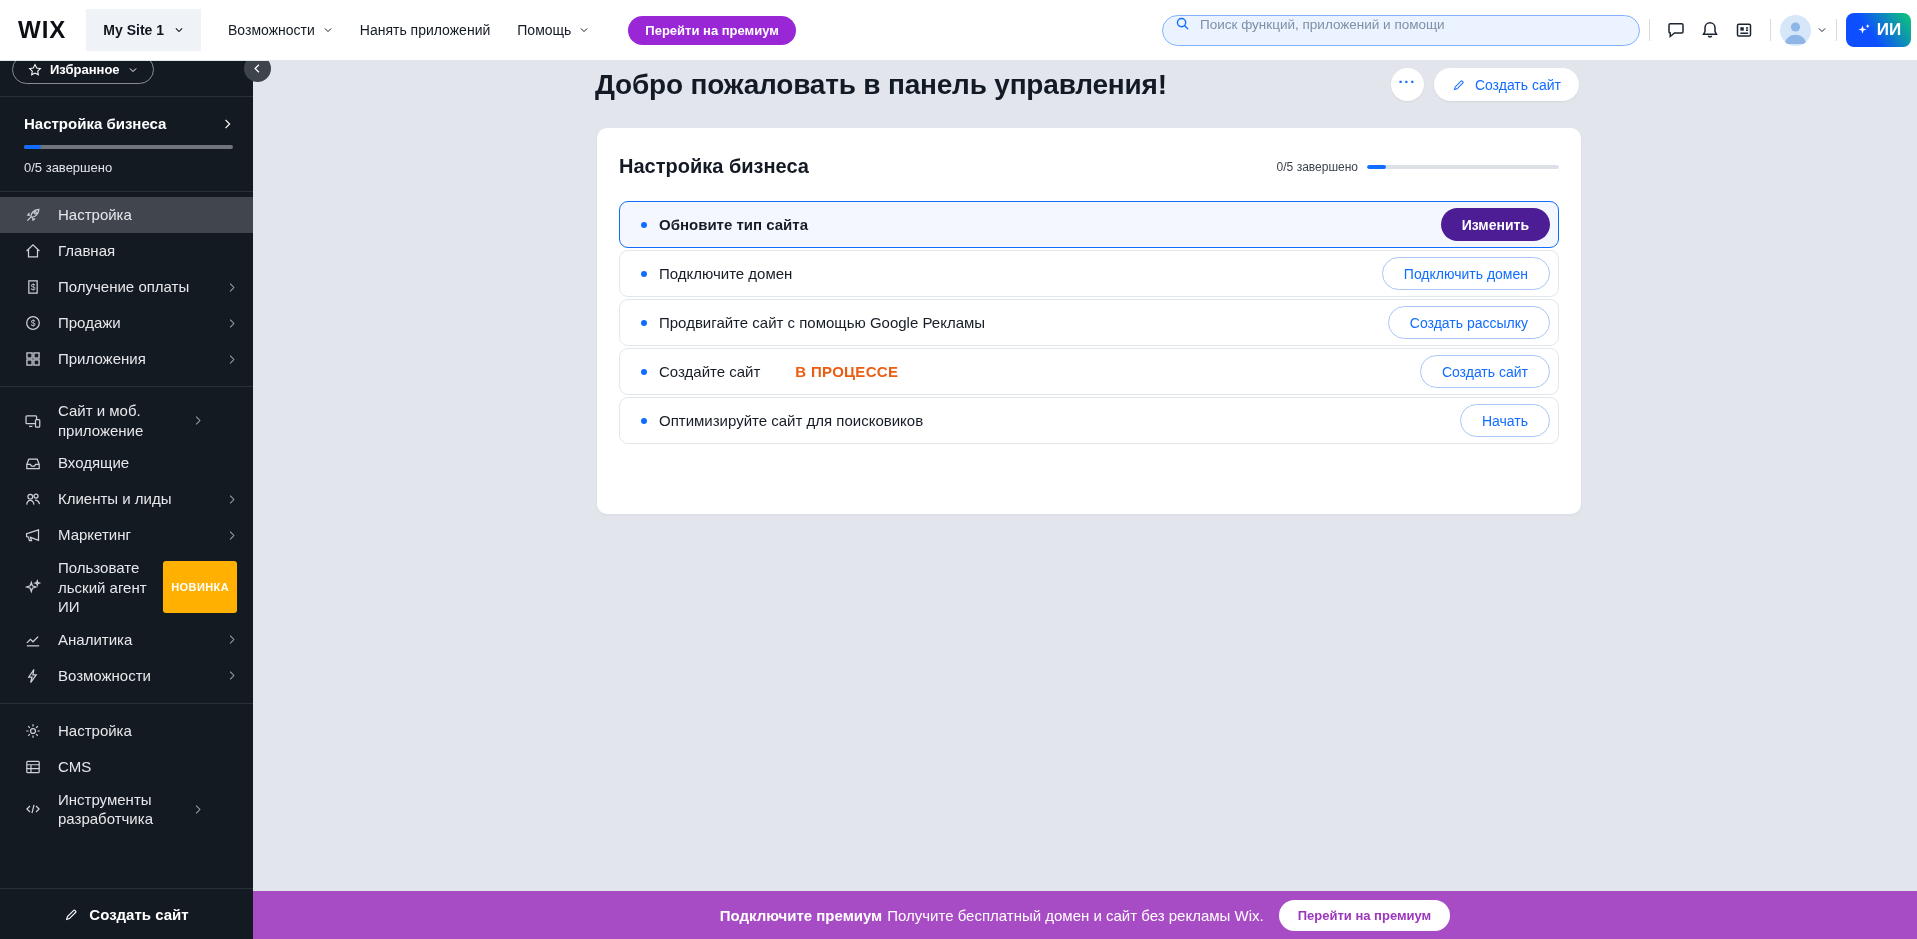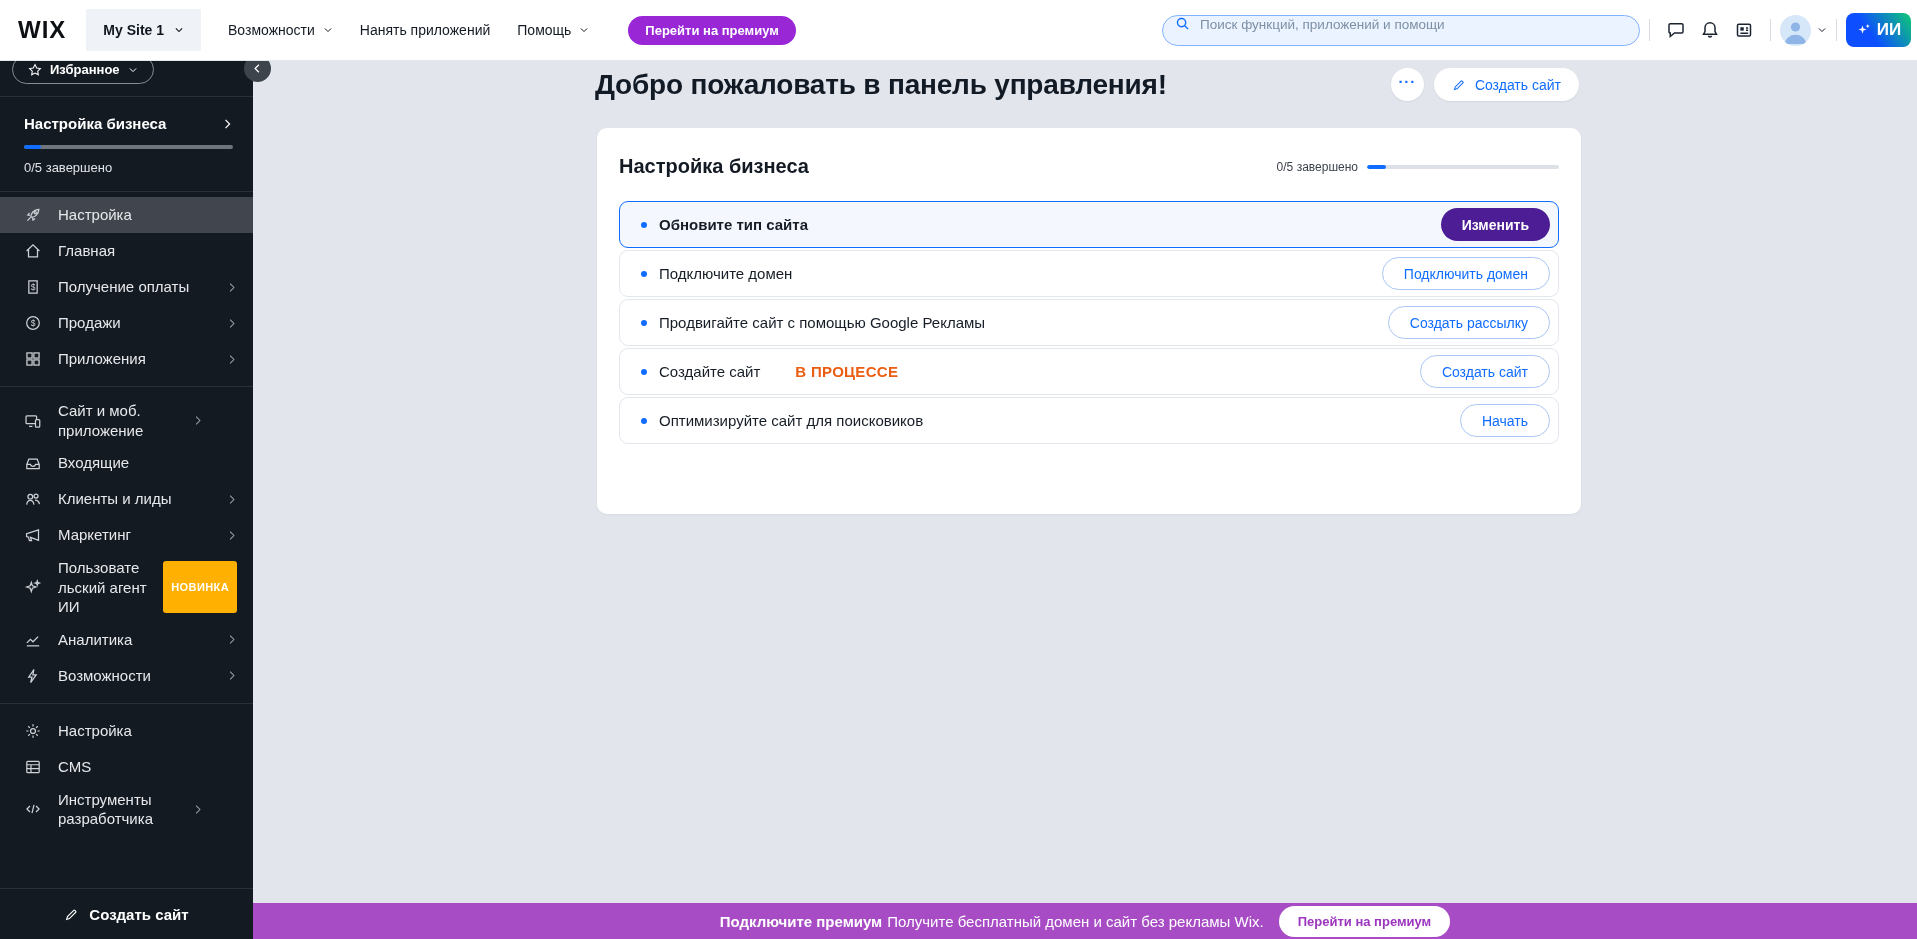--- a/index.html
+++ b/index.html
@@ -63,21 +63,21 @@
   .task.hl{background:#f4f8fe;border-color:#116dff;}
   .dot{width:6px;height:6px;border-radius:50%;background:#116dff;flex:none;}
   .t-label{font-size:15px;color:#161d27;}
   .task.hl .t-label{font-weight:700;}
   .status{color:#eb5d11;font-weight:700;font-size:15px;margin-left:23px;letter-spacing:.3px;}
   .t-action{margin-left:auto;height:33px;border-radius:17px;font-size:14px;padding:0 21px;cursor:pointer;font-family:inherit;}
   .t-action.primary{background:#4c1d95;border:none;color:#fff;font-weight:600;}
   .t-action.outline{background:#fff;border:1px solid #a9c6f5;color:#116dff;}
 
   
-  .premium-bar{position:absolute;left:253px;right:0;bottom:0;height:36px;background:#a84cc6;display:flex;align-items:center;justify-content:center;color:#fff;font-size:15px;z-index:25;}
+  .premium-bar{position:absolute;left:253px;right:0;bottom:0;height:48px;background:#a84cc6;display:flex;align-items:center;justify-content:center;color:#fff;font-size:15px;z-index:25;}
   .premium-bar .b{font-weight:700;margin-right:5px;}
   .premium-bar button{margin-left:15px;background:#fff;color:#9c36be;border:none;border-radius:16px;height:31px;padding:0 19px;font-size:13px;font-weight:600;cursor:pointer;font-family:inherit;}
 </style>
 </head>
 <body>
 
 <div class="app">
 
   <header class="topbar">
     <div class="logo">WIX</div>

